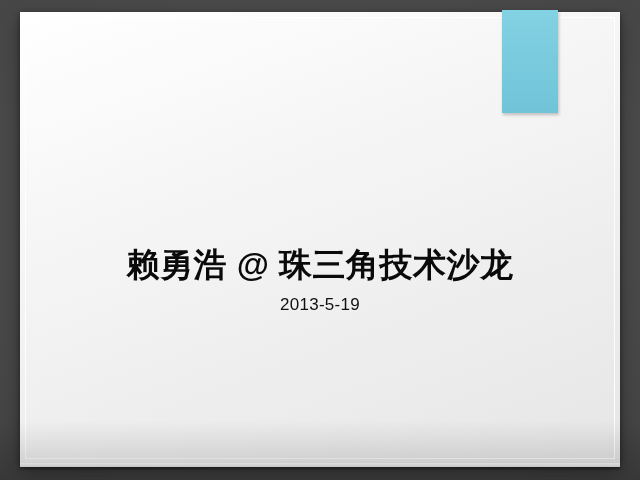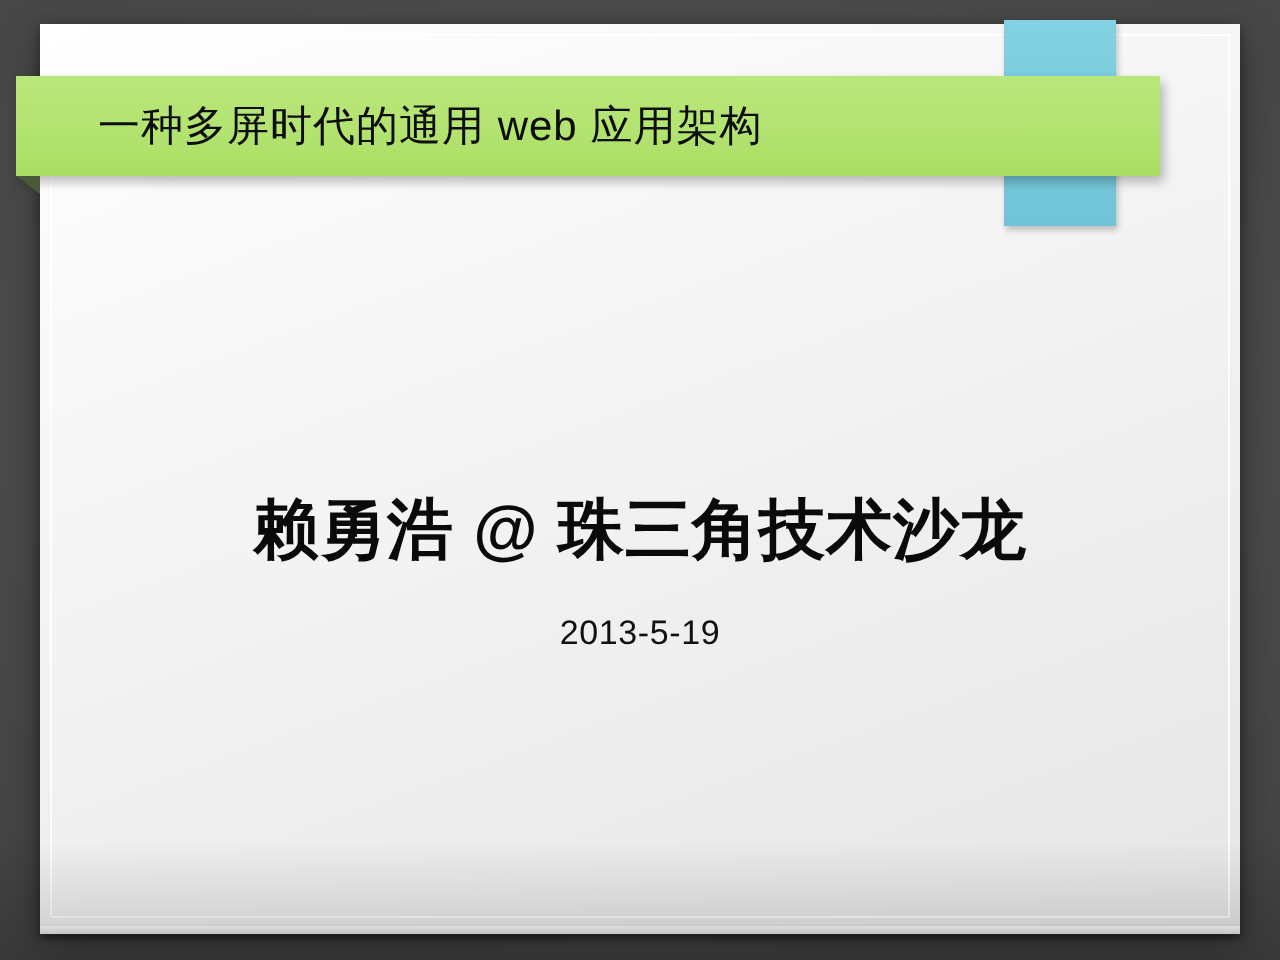--- a/index.html
+++ b/index.html
@@ -143,45 +143,39 @@
   .presenter {
     font-size: 33px;
     font-weight: bold;
     color: #0a0a0a;
     line-height: 1.25;
     letter-spacing: 0.5px;
     white-space: nowrap;
   }
 
   .event-date {
-    margin-top: 22px;
+    margin-top: 10px;
     font-size: 17px;
     color: #111111;
     line-height: 1.2;
     letter-spacing: 0.3px;
   }
 </style>
 </head>
 <body>
 
 <div class="viewer">
 
   <div class="slide">
 
     <div class="slide-inner-frame"></div>
     <div class="slide-lip"></div>
 
     <div class="blue-block"></div>
 
-    <div class="banner-wrap">
-      <div class="banner-fold"></div>
-      <div class="banner">
-        <span class="banner-title">一种多屏时代的通用  web  应用架构</span>
-      </div>
-    </div>
 
     <div class="center-block">
       <div class="presenter">赖勇浩 @ 珠三角技术沙龙</div>
       <div class="event-date">2013-5-19</div>
     </div>
 
   </div>
 </div>
 
 </body></html>

